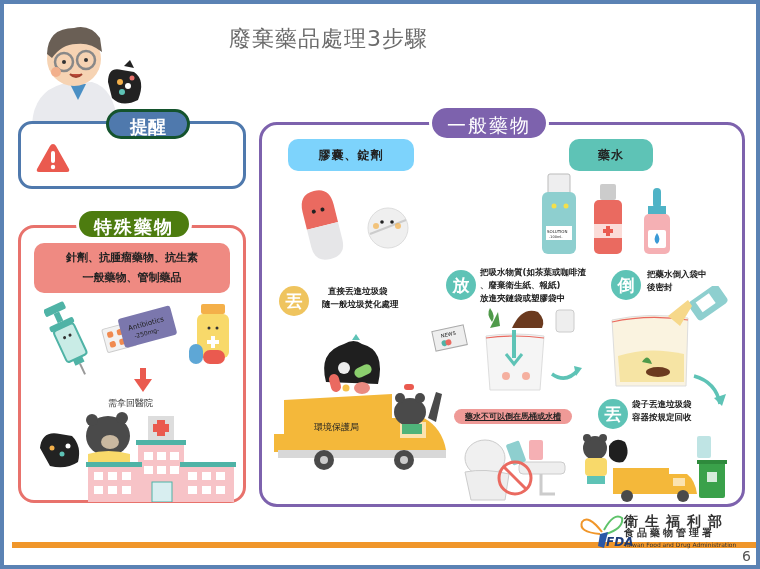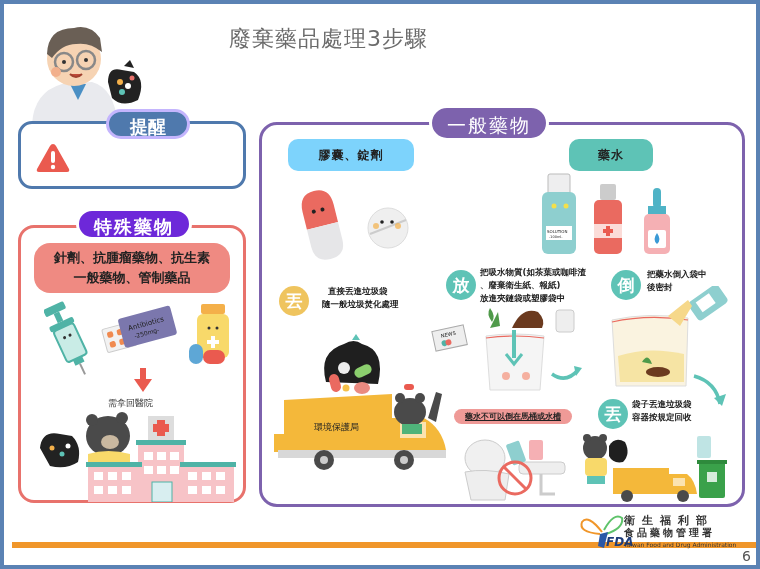--- a/index.html
+++ b/index.html
@@ -4,45 +4,45 @@
 <style>
   * { box-sizing: border-box; margin: 0; padding: 0; }
   html, body { width: 760px; height: 569px; overflow: hidden; background: #5b82b4; }
   body { font-family: "DejaVu Sans", "Liberation Sans", sans-serif; position: relative; }
   .slide { position: absolute; left: 4px; top: 4px; width: 752px; height: 561px; background: #ffffff; overflow: hidden; }
   .abs { position: absolute; }
   .title { left: 0; width: 649px; top: 20px; text-align: center; font-size: 22px; color: #6b6b6b; font-weight: normal; letter-spacing: 1px; }
 
   
   .remind-box { left: 14px; top: 117px; width: 228px; height: 68px; border: 3px solid #4f79ad; border-radius: 14px; background: #fff; }
-  .remind-pill { left: 102px; top: 105px; width: 84px; height: 30px; background: #4f79ad; border-radius: 15px; color: #fff; font-size: 18px; font-weight: bold; text-align: center; line-height: 30px; border: 3px solid #c4b5fd; }
+  .remind-pill { left: 102px; top: 105px; width: 84px; height: 30px; background: #4f79ad; border-radius: 15px; color: #fff; font-size: 18px; font-weight: bold; text-align: center; line-height: 30px; border: 3px solid #14532d; }
   .remind-text { left: 70px; top: 139px; width: 170px; font-size: 11.5px; font-weight: bold; color: #222; text-align: center; line-height: 18px; }
 
   
   .special-box { left: 14px; top: 221px; width: 228px; height: 278px; border: 3px solid #e8726c; border-radius: 16px; background: #fff; }
-  .special-pill { left: 72px; top: 204px; width: 116px; height: 32px; background: #6d28d9; border-radius: 16px; color: #fff; font-size: 18px; font-weight: bold; text-align: center; line-height: 32px; border: 3px solid #fff; letter-spacing: 2px; }
-  .special-list { left: 30px; top: 239px; width: 196px; height: 50px; background: #ef8a82; border-radius: 16px; font-size: 13px; font-weight: bold; color: #222; text-align: center; line-height: 20px; padding-top: 5px; }
+  .special-pill { left: 72px; top: 204px; width: 116px; height: 32px; background: #4d7c0f; border-radius: 16px; color: #fff; font-size: 18px; font-weight: bold; text-align: center; line-height: 32px; border: 3px solid #fff; letter-spacing: 2px; }
+  .special-list { left: 30px; top: 239px; width: 196px; height: 50px; background: #ef8a82; border-radius: 10px; font-size: 11px; font-weight: bold; color: #222; text-align: center; line-height: 20px; padding-top: 5px; }
   .return-text { left: 104px; top: 393px; font-size: 9px; font-weight: normal; color: #333; }
 
   
   .general-box { left: 255px; top: 118px; width: 486px; height: 385px; border: 3px solid #7d62ad; border-radius: 18px; background: #fff; }
   .general-pill { left: 425px; top: 101px; width: 120px; height: 36px; background: #7d62ad; border-radius: 18px; color: #fff; font-size: 19px; font-weight: normal; text-align: center; line-height: 34px; border: 3px solid #fff; letter-spacing: 2px; }
   .cat-pill { height: 32px; border-radius: 10px; font-size: 12px; font-weight: bold; text-align: center; line-height: 32px; color: #222; letter-spacing: 1px; }
   .cat-tab { left: 284px; top: 135px; width: 126px; background: #7dd3fc; }
   .cat-liq { left: 565px; top: 135px; width: 84px; background: #5ec3b6; }
 
   .step-circle { width: 30px; height: 30px; border-radius: 50%; color: #fff; font-size: 17px; font-weight: bold; text-align: center; line-height: 30px; }
   .c-yellow { background: #efc45e; }
   .c-teal { background: #5ec3b6; }
   .step-text { font-size: 8.5px; font-weight: bold; color: #222; line-height: 13px; }
   .warn-pill { left: 450px; top: 405px; width: 118px; height: 15px; background: #ef9a97; border-radius: 8px; font-size: 8px; font-weight: bold; color: #222; text-align: center; line-height: 15px; text-decoration: underline; }
 
   .stripe { left: 8px; top: 538px; width: 752px; height: 6px; background: #f0962a; }
   .page-num { left: 738px; top: 544px; font-size: 14px; color: #555; }
-  .fda-cn1 { left: 620px; top: 509px; font-size: 11px; font-weight: bold; color: #333; letter-spacing: 7px; }
+  .fda-cn1 { left: 620px; top: 509px; font-size: 14px; font-weight: bold; color: #333; letter-spacing: 7px; }
   .fda-cn2 { left: 620px; top: 522px; font-size: 10px; font-weight: bold; color: #333; letter-spacing: 3px; }
   .fda-en { left: 620px; top: 537px; font-size: 6px; color: #333; }
   .fda-mark { left: 602px; top: 531px; font-size: 12px; font-weight: bold; color: #1f3d7a; font-style: italic; }
   svg { display: block; }
 </style>
 </head>
 <body>
 
 <div class="slide">
 

